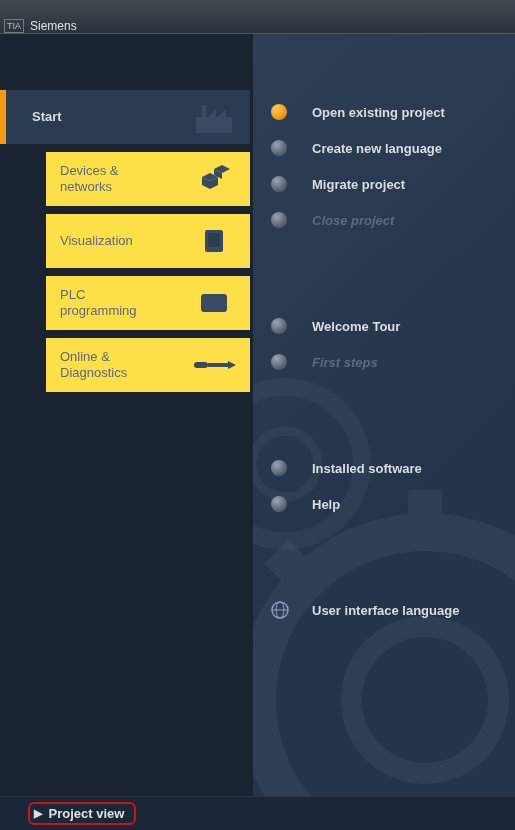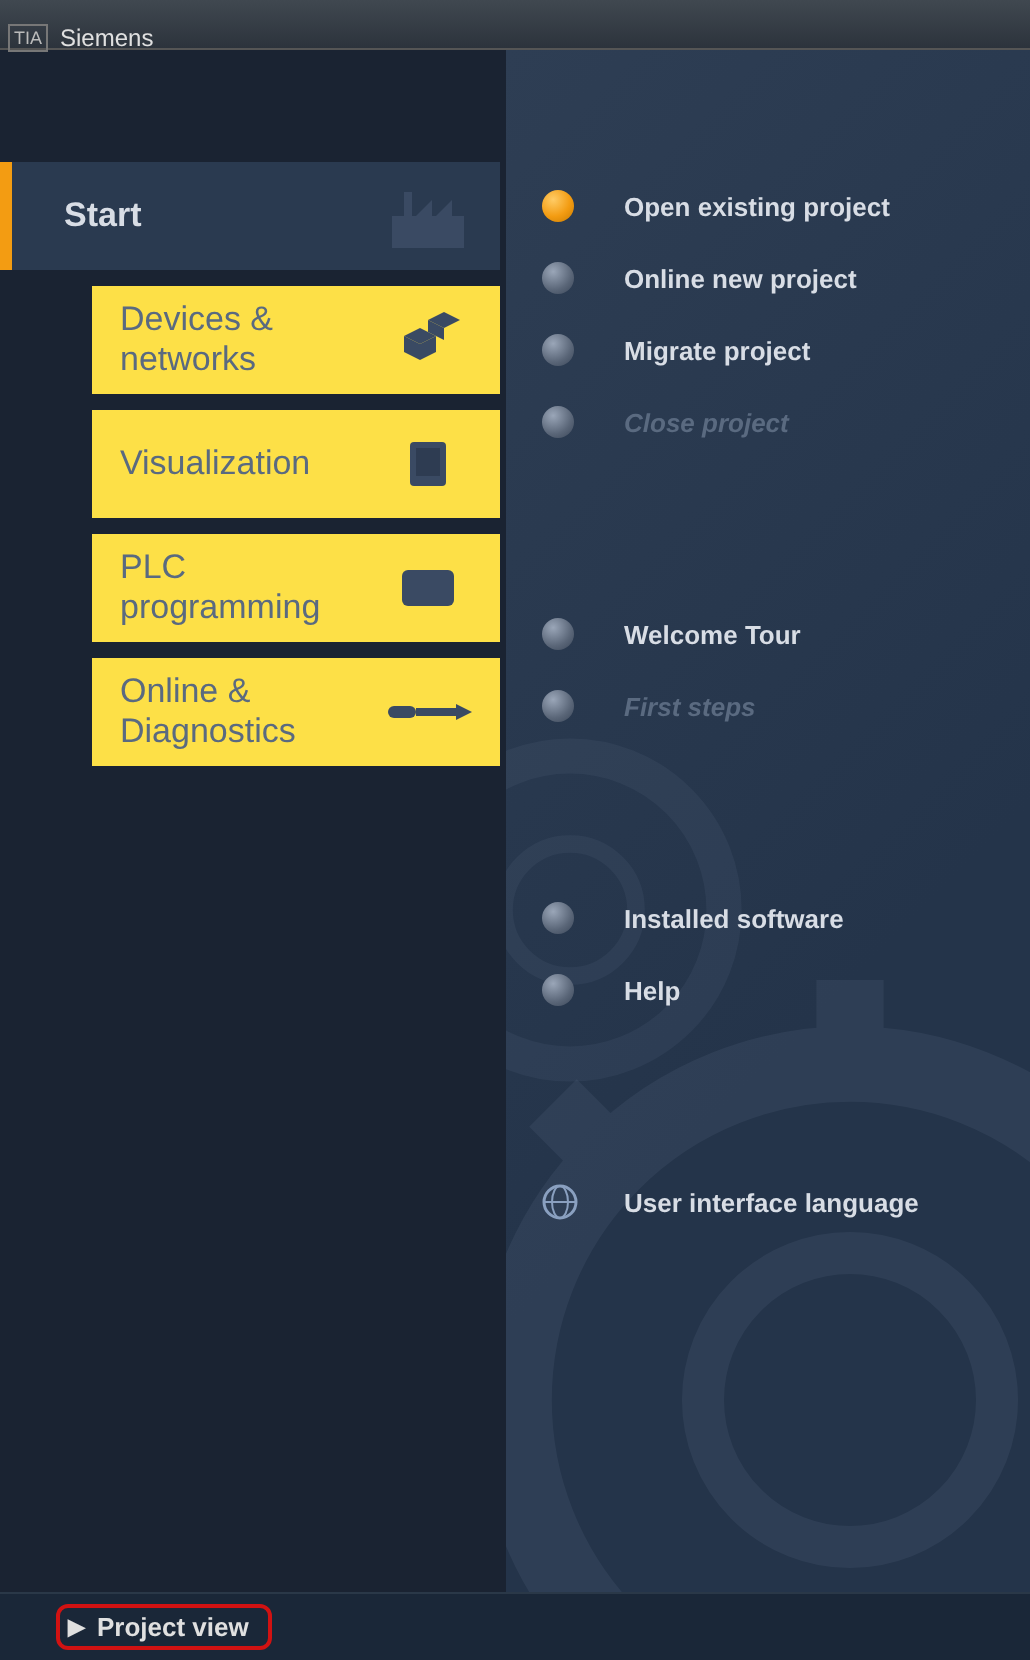--- a/index.html
+++ b/index.html
@@ -6,26 +6,26 @@
   body {
     width: 515px;
     height: 830px;
     background: #1a2332;
     display: flex;
     flex-direction: column;
     overflow: hidden;
     position: relative;
   }
   .titlebar {
-    height: 24px;
+    height: 34px;
     background: linear-gradient(to bottom, #404850, #2c333c);
     border-bottom: 1px solid #555;
     display: flex;
-    align-items: flex-start;
-    padding: 12px 4px;
+    align-items: flex-end;
+    padding: 0 4px;
     color: #e0e0e0;
     font-size: 12px;
   }
   .titlebar-icon {
     font-size: 9px;
     color: #bbb;
     margin-right: 6px;
     border: 1px solid #777;
     padding: 1px 2px;
   }
@@ -40,21 +40,21 @@
     display: flex;
     flex-direction: column;
     gap: 8px;
   }
   .nav-item {
     height: 54px;
     background: #2a3a50;
     display: flex;
     align-items: center;
     padding: 16px 14px;
-    font-size: 17px;
+    font-size: 13px;
     font-weight: bold;
     color: #d8dde5;
     position: relative;
     margin-left: 0;
   }
   .nav-item.selected {
     margin-left: 0;
   }
   .nav-item.selected::before {
     content: '';
@@ -282,21 +282,21 @@
         </g>
     </svg>
 
     <div class="menu-group">
       <div class="menu-item">
         <span class="bullet active"></span>
         <span class="menu-label">Open existing project</span>
       </div>
       <div class="menu-item">
         <span class="bullet"></span>
-        <span class="menu-label">Online new project</span>
+        <span class="menu-label">Create new language</span>
       </div>
       <div class="menu-item">
         <span class="bullet"></span>
         <span class="menu-label">Migrate project</span>
       </div>
       <div class="menu-item disabled">
         <span class="bullet"></span>
         <span class="menu-label">Close project</span>
       </div>
     </div>

